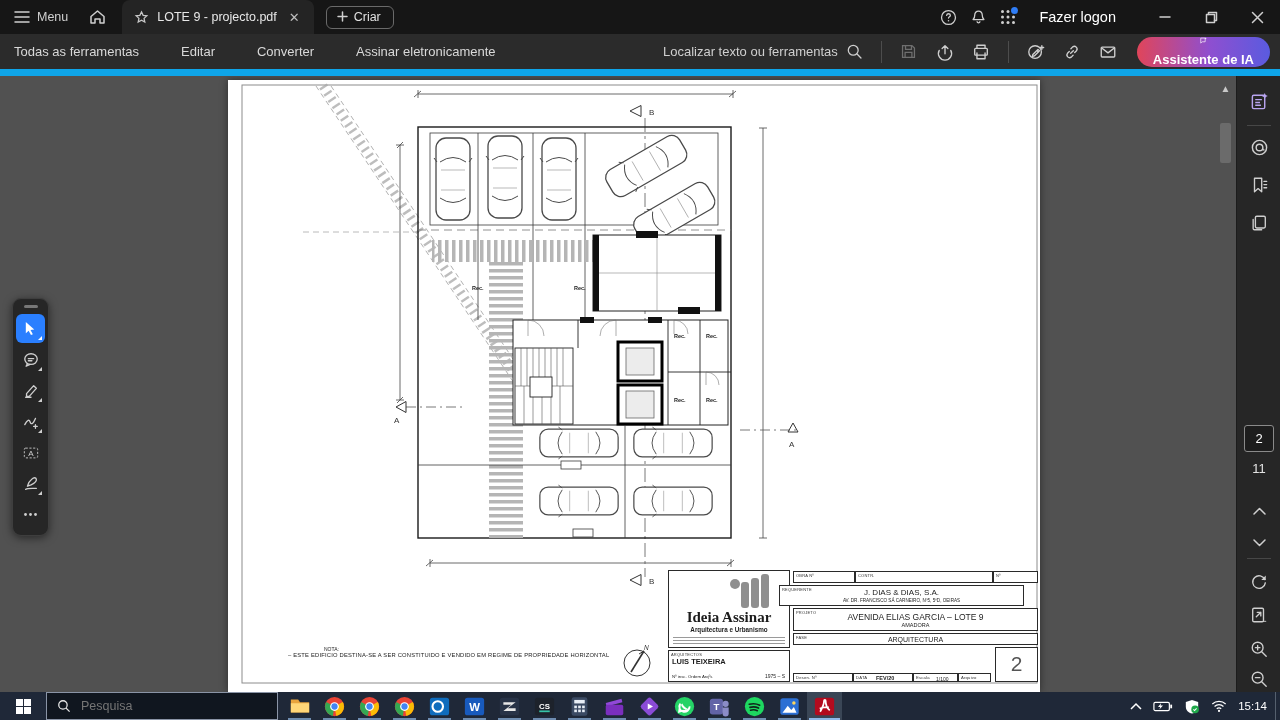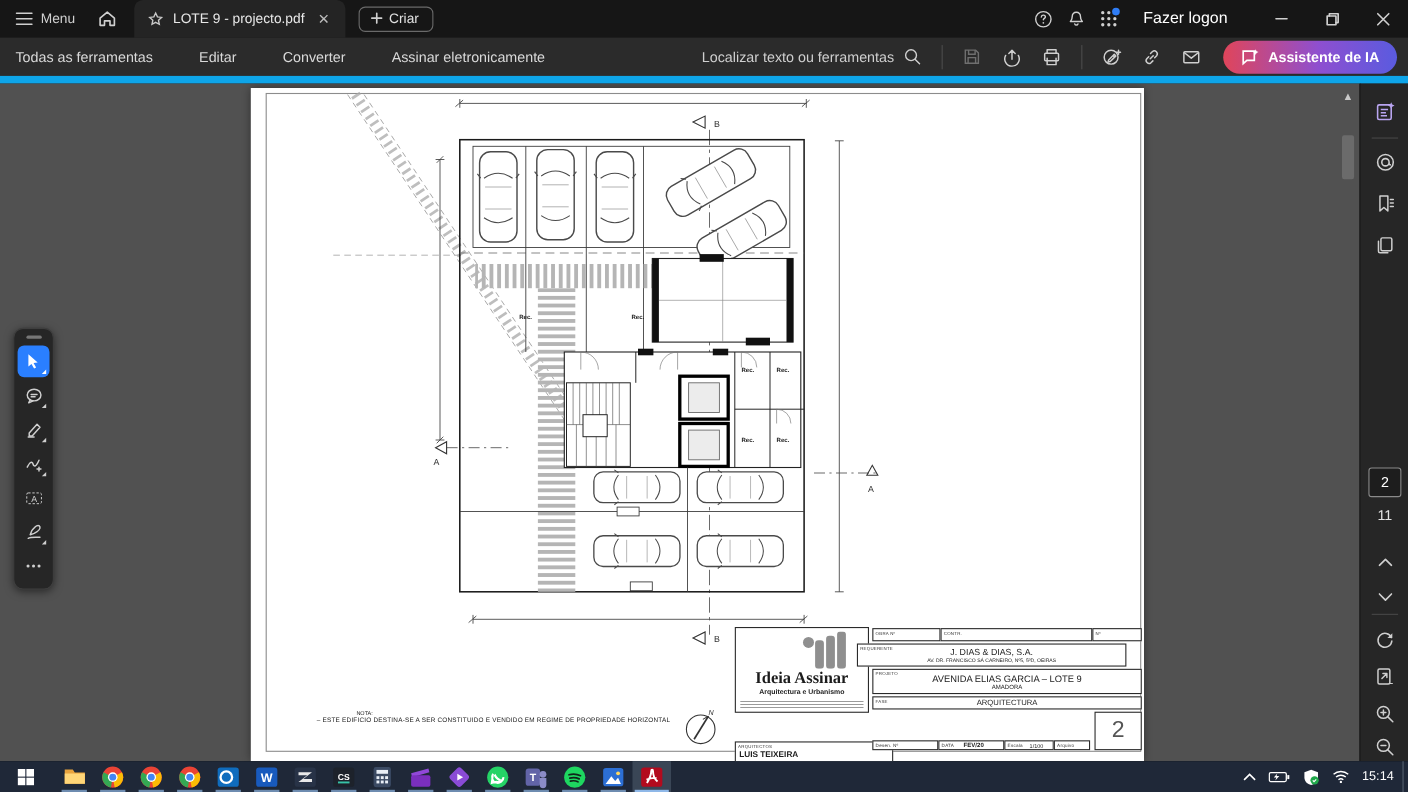--- a/index.html
+++ b/index.html
@@ -23,21 +23,21 @@
   .blue-dot { position:absolute; top:7px; right:5px; width:7px; height:7px; border-radius:50%; background:#2f7df6; }
 
   
   .toolbar { position:absolute; top:34px; left:0; width:1280px; height:42px; background:#2b2b2b; border-bottom:7px solid #0ea5e9; display:flex; align-items:center; }
   .tbar-menu { font-size:13px; color:#d9d9d9; padding:0 21px; }
   .tbar-menu:first-child { padding-left:14px; }
   .tbar-right { margin-left:auto; display:flex; align-items:center; gap:2px; padding-right:10px; }
   .find { display:flex; align-items:center; gap:8px; color:#cfcfcf; font-size:13px; padding-right:8px; }
   .vsep { width:1px; height:22px; background:#4d4d4d; margin:0 8px; }
   .ticon { width:34px; height:30px; display:flex; align-items:center; justify-content:center; border-radius:4px; }
-  .ai-btn { display:flex; align-items:center; gap:8px; height:30px; padding:0 16px; margin-left:10px; border-radius:15px; background:linear-gradient(90deg,#e0455a 0%,#8e4fd0 55%,#5a5bdf 100%); color:#fff; font-size:13px; font-weight:bold; }
+  .ai-btn { display:flex; align-items:center; gap:8px; height:30px; padding:0 16px; margin-left:10px; border-radius:15px; background:linear-gradient(90deg,#e0455a 0%,#8e4fd0 55%,#5a5bdf 100%); color:#fff; font-size:13px; font-weight:bold;flex-direction:column; }
 
   
   .main { position:absolute; top:76px; left:0; width:1280px; height:616px; }
   .docarea { position:absolute; left:0; top:0; width:1236px; height:616px; background:#515151; overflow:hidden; }
   .page { position:absolute; left:228px; top:4px; width:812px; height:612px; background:#ffffff; box-shadow:0 0 8px rgba(0,0,0,.45); }
   .page svg.plan { position:absolute; left:0; top:0; }
 
   
   .scrollbar { position:absolute; right:4px; top:2px; width:13px; height:612px; }
   .sb-chevron { position:absolute; top:4px; left:0; width:13px; height:13px; color:#c9c9c9; font-size:10px; text-align:center; line-height:13px; }
@@ -397,21 +397,21 @@
               <circle cx="8" cy="10" r="5" fill="#8f8f8f"></circle>
               <rect x="14" y="8" width="8" height="26" rx="3" fill="#8f8f8f"></rect>
               <rect x="24" y="4" width="8" height="30" rx="3" fill="#8f8f8f"></rect>
               <rect x="34" y="0" width="8" height="34" rx="3" fill="#8f8f8f"></rect>
             </svg>
             <div class="cen logoText" style="top:38px; font-size:15px;">Ideia Assinar</div>
             <div class="cen" style="top:55px; font-size:6.3px; font-weight:bold;">Arquitectura e Urbanismo</div>
             <div class="tinybars" style="position:absolute; left:4px; right:4px; top:66px; height:8px;"></div>
           </div>
 
-          <div class="cell" style="left:0; top:80px; width:144px; height:32px;margin-top:24px;">
+          <div class="cell" style="left:0; top:80px; width:122px; height:32px;">
             <span class="lbl">ARQUITECTOS</span>
             <div style="position:absolute; left:3px; top:6px; font-size:7.5px; font-weight:bold;">LUIS TEIXEIRA</div>
             <div style="position:absolute; left:3px; bottom:2px; font-size:4.3px;">Nº insc. Ordem Arqºs</div>
             <div style="position:absolute; right:4px; bottom:2px; font-size:5px;">1975 – S</div>
           </div>
 
           <div class="cell" style="left:125px; top:1px; width:62px; height:12px;">
               <span class="lbl">OBRA Nº</span>
             </div>
           <div class="cell" style="left:187px; top:1px; width:138px; height:12px;">
@@ -593,20 +593,27 @@
   <footer class="taskbar">
     <div class="start">
       <svg width="15" height="15" viewBox="0 0 15 15">
           <g fill="#fff">
             <rect x="0" y="0" width="7" height="7"></rect>
             <rect x="8" y="0" width="7" height="7"></rect>
             <rect x="0" y="8" width="7" height="7"></rect>
             <rect x="8" y="8" width="7" height="7"></rect>
           </g>
         </svg>
+    </div>
+    <div class="tsearch">
+      <svg width="14" height="14" viewBox="0 0 20 20">
+          <circle cx="8.5" cy="8.5" r="6" fill="none" stroke="#e8e8e8" stroke-width="1.8"></circle>
+          <path d="M13 13l5 5" stroke="#e8e8e8" stroke-width="1.8"></path>
+        </svg>
+      <input placeholder="Pesquisa" style="">
     </div>
     <div class="apps">
       <div class="appbtn">
           <svg width="22" height="22" viewBox="0 0 24 24">
             <path fill="#e8a33d" d="M2 5h8l2 3h10v11H2z"></path>
             <path fill="#ffd678" d="M2 9h20v10H2z"></path>
           </svg>
           <span class="ul"></span>
         </div>
       <div class="appbtn">

